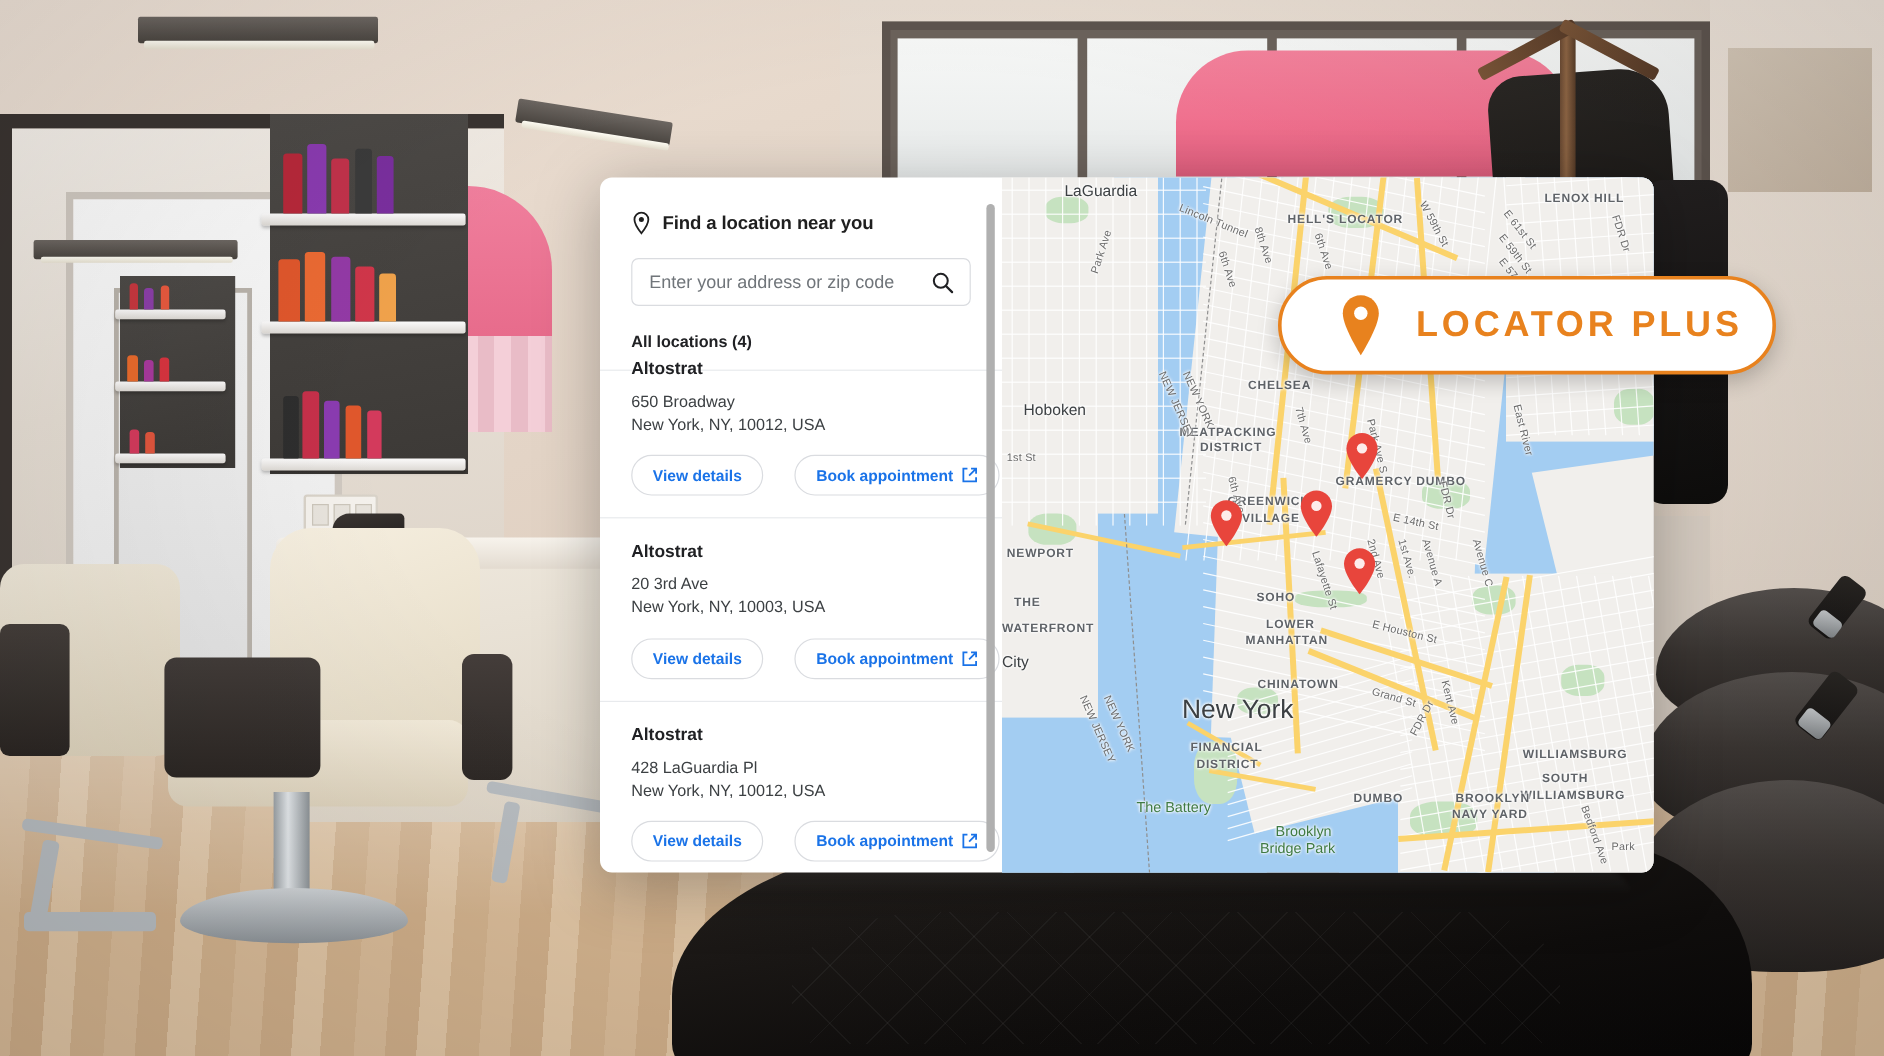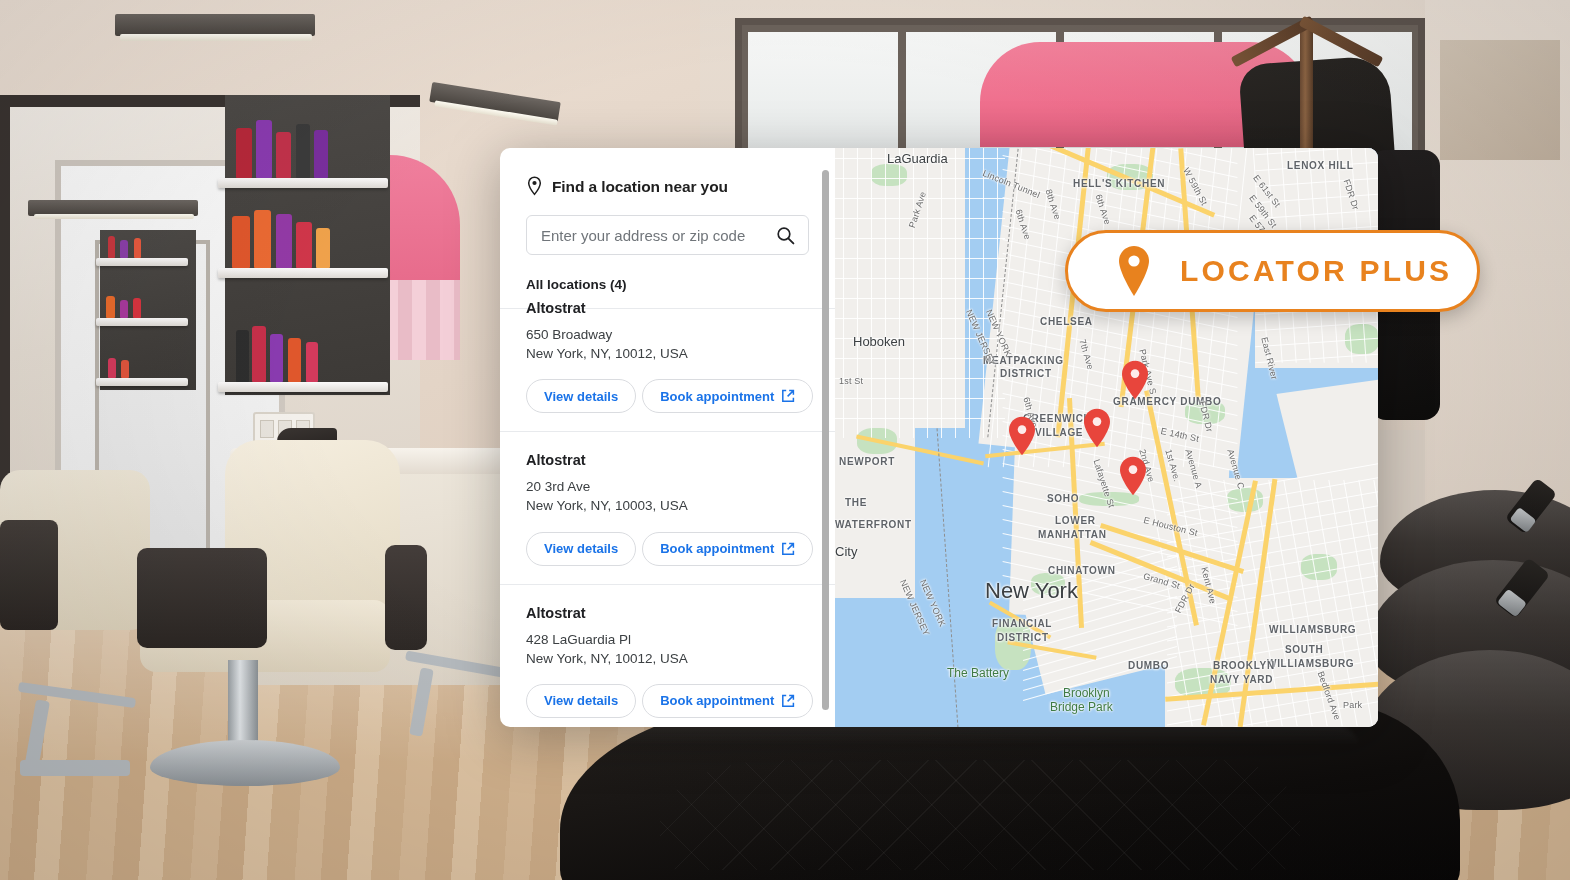--- a/index.html
+++ b/index.html
@@ -156,21 +156,21 @@
   .search-box input::placeholder { color:#70757a; }
   .search-ico { width:19px; height:19px; flex:none; margin-left:6px; }
 
   .all-loc { margin-top:22px; font-size:13.5px; font-weight:700; color:#202124; padding-bottom:16px; }
   .divider { height:1px; background:#e8eaed; margin:0 0 0 0; }
 
   .list { position:absolute; top:132px; left:0; right:0; bottom:0; overflow:hidden; }
   .card { padding:20px 26px 18px 26px; border-bottom:1px solid #e8eaed; }
   .card-title { font-size:14.5px; font-weight:700; color:#202124; }
   .addr { margin-top:9px; font-size:13.5px; color:#3c4043; line-height:1.42; }
-  .btn-row { margin-top:16px; display:flex; gap:6px; }
+  .btn-row { margin-top:16px; display:flex; gap:26px; }
   .pill { height:34px; border:1px solid #dadce0; border-radius:18px; background:#fff;
     display:inline-flex; align-items:center; gap:7px; padding:0 17px;
     font-size:13px; font-weight:700; color:#1a73e8; cursor:pointer;
     font-family:"Liberation Sans", sans-serif; white-space:nowrap; }
   .ext-ico { width:14px; height:14px; flex:none; }
 
   .sbar-track { position:absolute; right:3px; top:10px; width:7px; bottom:12px;
     background:transparent; }
   .sbar-thumb { position:absolute; right:3px; top:12px; width:7px; height:540px;
     background:#b0b0b0; border-radius:4px; }
@@ -603,21 +603,21 @@
       <div class="road-y" style="left:420px;top:330px;width:5px;height:250px;transform:rotate(8deg);"></div>
       <div class="road-y" style="left:330px;top:540px;width:250px;height:5px;transform:rotate(-4deg);"></div>
       <div class="road-y" style="left:150px;top:470px;width:70px;height:4px;transform:rotate(30deg);"></div>
       <div class="road-y" style="left:172px;top:500px;width:90px;height:4px;transform:rotate(10deg);"></div>
 
       <div class="border-dash" style="left:168px;top:-10px;height:300px;transform:rotate(6deg);"></div>
       <div class="border-dash" style="left:112px;top:280px;height:300px;transform:rotate(-4deg);"></div>
 
       <div id="map-labels">
           <div class="mlabel " style="left:452px;top:12px;">LENOX HILL</div>
-          <div class="mlabel " style="left:238px;top:30px;">HELL'S KITCHEN</div>
+          <div class="mlabel " style="left:238px;top:30px;">HELL'S LOCATOR</div>
           <div class="mlabel " style="left:205px;top:168px;">CHELSEA</div>
           <div class="mlabel " style="left:148px;top:207px;">MEATPACKING</div>
           <div class="mlabel " style="left:165px;top:220px;">DISTRICT</div>
           <div class="mlabel " style="left:278px;top:248px;">GRAMERCY DUMBO</div>
           <div class="mlabel " style="left:188px;top:265px;">GREENWICH</div>
           <div class="mlabel " style="left:200px;top:279px;">VILLAGE</div>
           <div class="mlabel " style="left:4px;top:308px;">NEWPORT</div>
           <div class="mlabel " style="left:212px;top:345px;">SOHO</div>
           <div class="mlabel " style="left:10px;top:349px;">THE</div>
           <div class="mlabel " style="left:0px;top:371px;">WATERFRONT</div>

